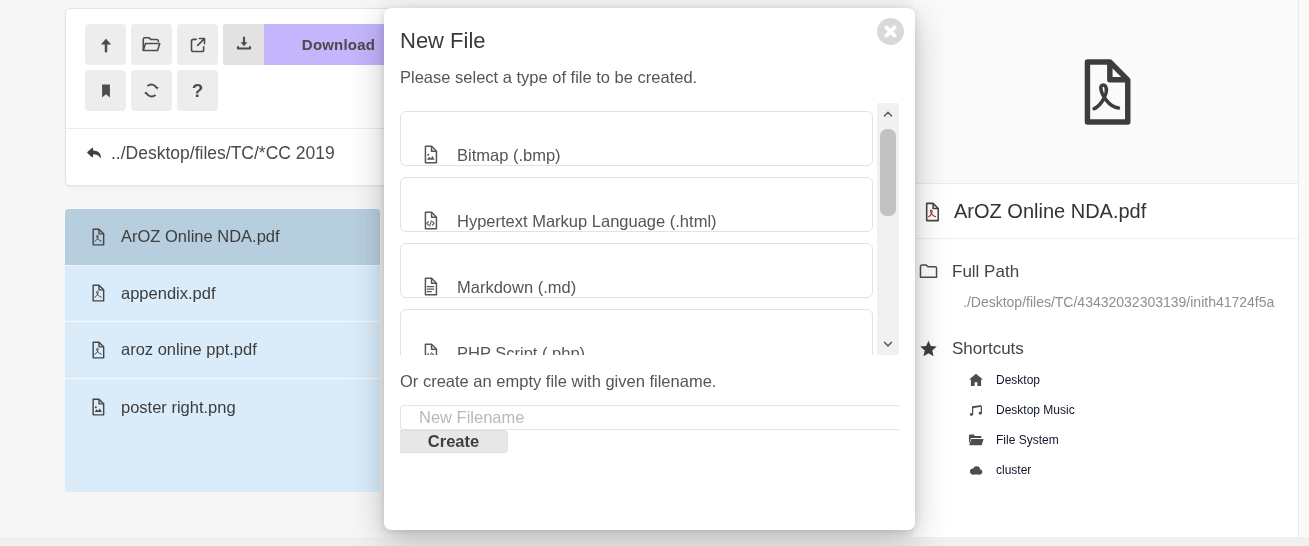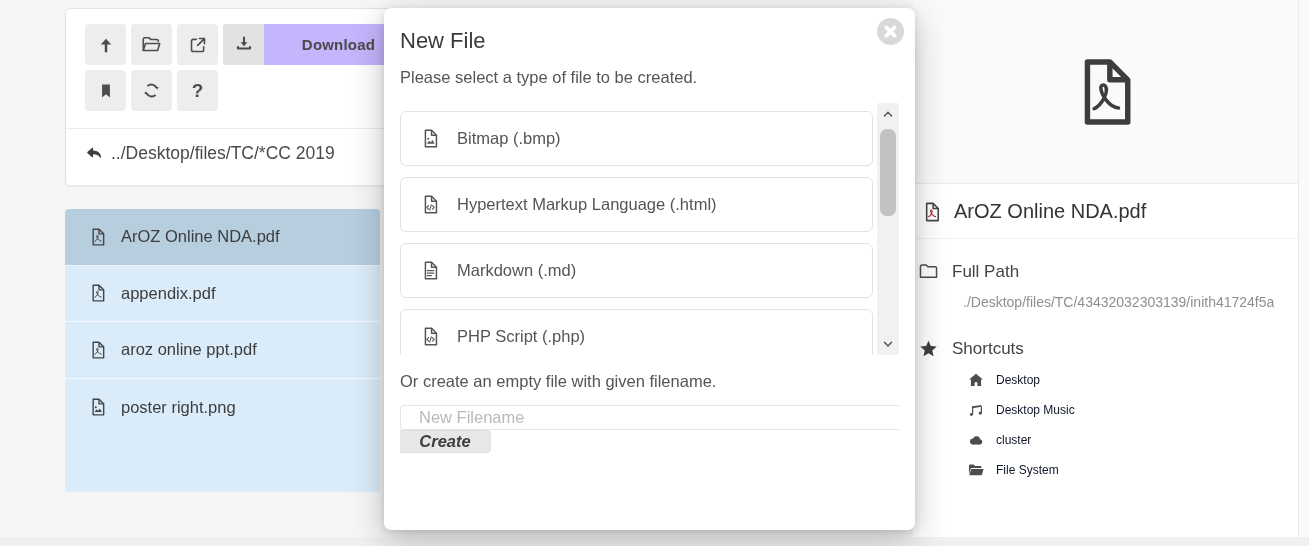--- a/index.html
+++ b/index.html
@@ -51,37 +51,37 @@
   
   .modal{position:absolute;left:384px;top:8px;width:531px;height:522px;background:#fff;border-radius:7px;
          box-shadow:0 10px 34px rgba(0,0,0,.24),0 2px 8px rgba(0,0,0,.12);z-index:10;
          padding:18px 16px;box-sizing:border-box;}
   .modal-title{margin:2px 0 0;font-size:22px;font-weight:400;color:#3a3a3a;}
   .modal-sub{margin:14px 0 0;font-size:16.5px;color:#555;}
   .modal-close{position:absolute;top:10px;right:11px;width:27px;height:27px;border-radius:50%;
                background:#d9d9d9;border:none;display:flex;align-items:center;justify-content:center;
                padding:0;cursor:pointer;}
   .type-list{position:relative;margin-top:16px;height:252px;overflow:hidden;padding-right:26px;}
-  .type-card{display:flex;align-items:center;gap:16px;width:473px;height:55px;background:#fff;
+  .type-card{display:flex;align-items:flex-end;gap:16px;width:473px;height:55px;background:#fff;
              border:1px solid #e2e2e2;border-radius:6px;margin-bottom:11px;padding:0 0 0 19px;
              box-sizing:border-box;font-size:16.5px;color:#555;cursor:pointer;}
   .type-card:first-child{margin-top:8px;}
   .scrollbar{position:absolute;right:0;top:0;width:22px;height:252px;background:#f1f1f1;border-radius:2px;}
   .scroll-up{position:absolute;top:6px;left:5px;}
   .scroll-down{position:absolute;bottom:6px;left:5px;}
   .scroll-thumb{position:absolute;top:26px;left:3px;width:16px;height:87px;background:#c2c2c2;border-radius:7px;}
   .or-text{margin:17px 0 0;font-size:16.5px;color:#555;}
   .input-group{display:flex;margin-top:14px;height:48px;flex-direction:column;}
   .filename-input{flex:1;border:1px solid #e5e5e5;border-right:none;border-radius:4px 0 0 4px;
                   padding:0 18px;font-size:16.5px;color:#444;background:#fff;outline:none;
                   font-family:"Liberation Sans","DejaVu Sans",sans-serif;}
   .filename-input::placeholder{color:#b9b9b9;}
-  .create-btn{width:91px;background:#e7e7e7;border:1px solid #e0e0e0;border-left:none;
+  .create-btn{width:108px;background:#e7e7e7;border:1px solid #e0e0e0;border-left:none;
               border-radius:0 4px 4px 0;font-weight:bold;font-size:16.5px;color:#3f3f3f;cursor:pointer;
-              font-family:"Liberation Sans","DejaVu Sans",sans-serif;font-style:italic;}
+              font-family:"Liberation Sans","DejaVu Sans",sans-serif;}
 </style>
 </head>
 <body>
 
 <div class="page">
 
   <section class="main-card">
     <div class="toolbar">
       <div class="tb-row">
         <button class="icon-btn">
@@ -217,36 +217,36 @@
         <svg width="18" height="18" viewBox="0 0 24 24">
           <path d="M7.5 7 19.2 5.2v2.6L7.5 9.6z" fill="#4d4d4d"></path>
           <path d="M7.5 7v10.8M19.2 7.2v9.2" stroke="#4d4d4d" stroke-width="1.6" fill="none"></path>
           <circle cx="5.9" cy="17.9" r="1.95" fill="#4d4d4d"></circle>
           <circle cx="17.6" cy="16.4" r="1.95" fill="#4d4d4d"></circle>
         </svg>
         <span>Desktop Music</span>
       </div>
       <div class="shortcut-item">
         <svg width="18" height="18" viewBox="0 0 24 24">
+          <path d="M2.6 17.2V6.2c0-.9.7-1.6 1.6-1.6h4.6l2 2h6.8c.9 0 1.6.7 1.6 1.6v1.1H5.2z" fill="#4d4d4d"></path>
+          <path d="M3 19l2.6-8.2h16.6L19.6 19z" fill="#4d4d4d"></path>
+        </svg>
+        <span>File System</span>
+      </div>
+      <div class="shortcut-item">
+        <svg width="18" height="18" viewBox="0 0 24 24">
           <g fill="#4d4d4d">
             <circle cx="8" cy="14" r="4"></circle>
             <circle cx="12.8" cy="11.6" r="4.6"></circle>
             <circle cx="16.8" cy="14.4" r="3.5"></circle>
             <rect x="5.8" y="13.4" width="13.2" height="4.6" rx="2.3"></rect>
           </g>
         </svg>
         <span>cluster</span>
       </div>
-      <div class="shortcut-item">
-        <svg width="18" height="18" viewBox="0 0 24 24">
-          <path d="M2.6 17.2V6.2c0-.9.7-1.6 1.6-1.6h4.6l2 2h6.8c.9 0 1.6.7 1.6 1.6v1.1H5.2z" fill="#4d4d4d"></path>
-          <path d="M3 19l2.6-8.2h16.6L19.6 19z" fill="#4d4d4d"></path>
-        </svg>
-        <span>File System</span>
-      </div>
     </div>
   </aside>
 
   <div class="modal">
     <button class="modal-close">
       <svg width="27" height="27" viewBox="0 0 24 24">
         <path d="M8.4 8.4 15.6 15.6M15.6 8.4 8.4 15.6" stroke="#ffffff" stroke-width="3.4" stroke-linecap="round" fill="none"></path>
       </svg>
     </button>
     <h1 class="modal-title">New File</h1>

